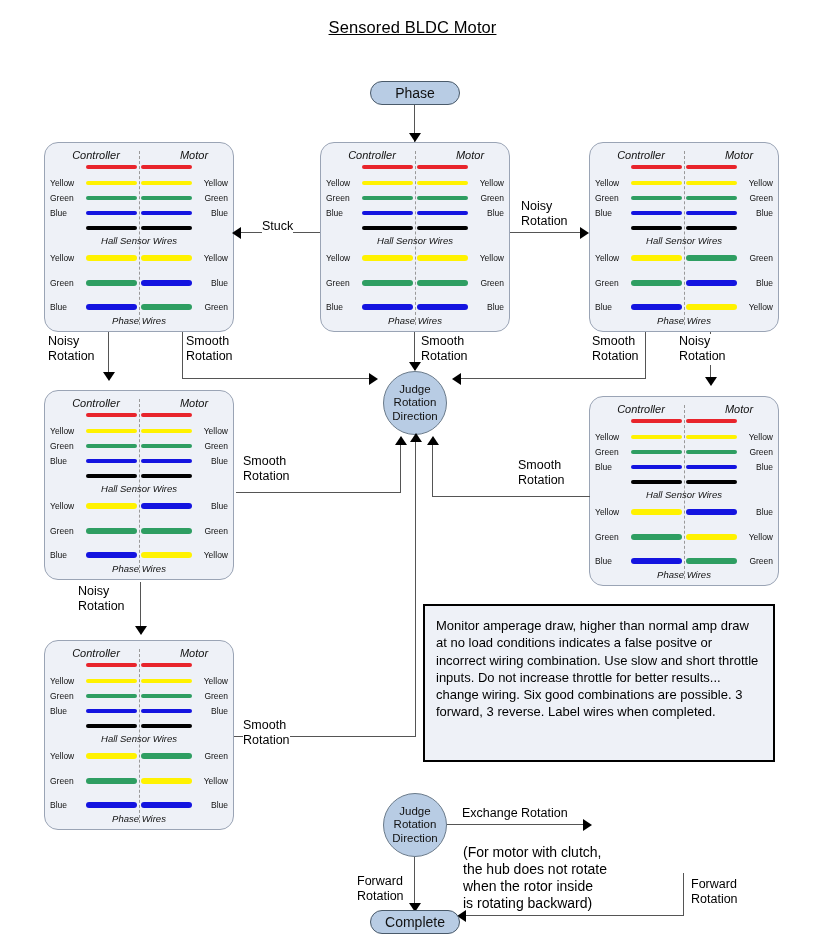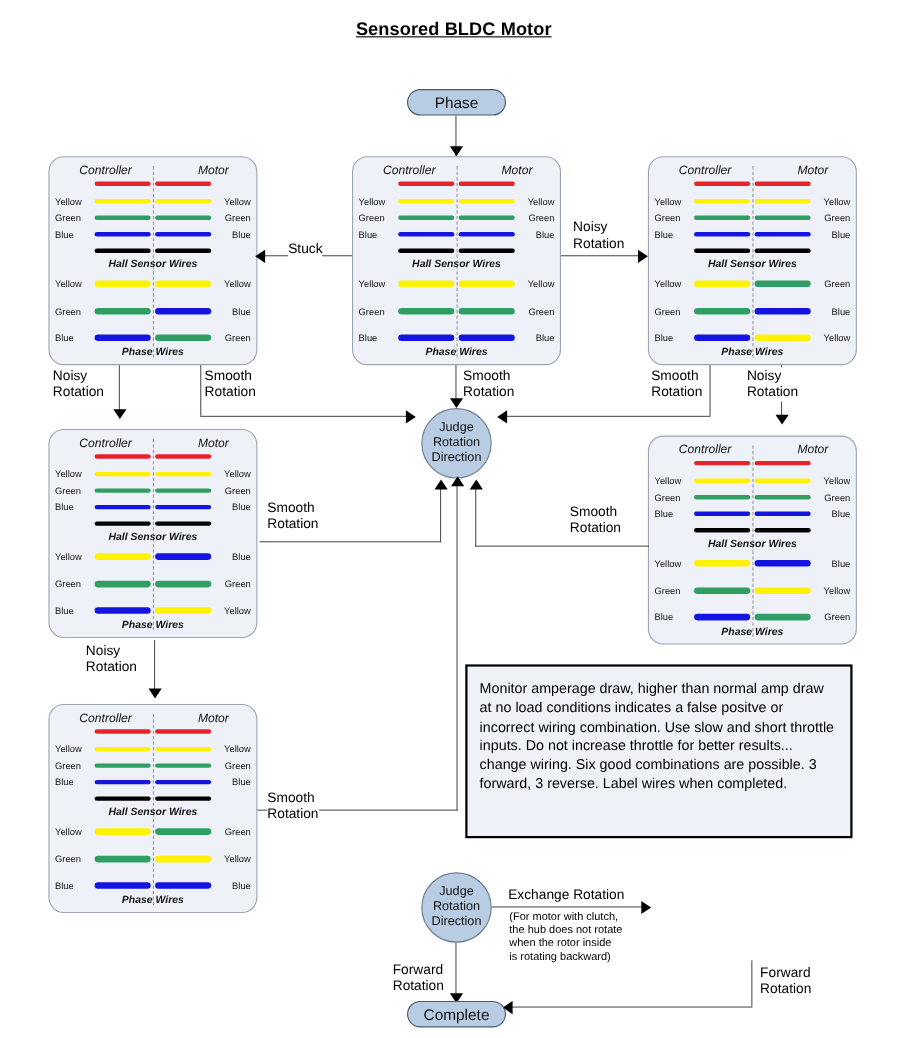--- a/index.html
+++ b/index.html
@@ -12,21 +12,21 @@
     position: relative;
     width: 825px;
     height: 944px;
     overflow: hidden;
     background: #ffffff;
   }
 
   
   .title {
     position: absolute; left: 0; width: 825px; text-align: center;
-    font-weight: bold; font-size: 16.5px; color: #000;
+    font-weight: normal; font-size: 16.5px; color: #000;
     text-decoration: underline; letter-spacing: .1px;
   }
   .subtitle {
     position: absolute; left: 0; width: 825px; text-align: center;
     font-size: 16px; color: #000;
   }
 
   
   .term {
     position: absolute;
@@ -64,21 +64,21 @@
   }
   .hdr {
     position: absolute; top: 6px;
     font-style: italic; font-size: 11px; color: #111;
     text-align: center; width: 78px;
   }
   .hdr.ctrl { left: 12px; }
   .hdr.motor { right: 0; }
   .secname {
     position: absolute; left: 0; width: 100%;
-    text-align: center; font-style: italic; font-size: 9.5px; color: #111; font-weight: bold;
+    text-align: center; font-style: italic; font-size: 9.5px; color: #111;
   }
 
   .wrow { position: absolute; left: 0; width: 100%; height: 10px; }
   .lbl {
     position: absolute; top: -2px; font-size: 8.5px; color: #111;
     width: 34px;
   }
   .lbl.left  { left: 5px;  text-align: left; }
   .lbl.right { right: 5px; text-align: right; }
   .bar {
@@ -105,21 +105,21 @@
   .arrow { position: absolute; width: 0; height: 0; }
   .arrow.down  { border-left: 6px solid transparent; border-right: 6px solid transparent; border-top: 9px solid #000; }
   .arrow.up    { border-left: 6px solid transparent; border-right: 6px solid transparent; border-bottom: 9px solid #000; }
   .arrow.left  { border-top: 6px solid transparent; border-bottom: 6px solid transparent; border-right: 9px solid #000; }
   .arrow.right { border-top: 6px solid transparent; border-bottom: 6px solid transparent; border-left: 9px solid #000; }
 
   .elabel {
     position: absolute; font-size: 12.5px; line-height: 1.22; color: #000;
     background: #fff; white-space: pre-line;
   }
-  .elabel.sm { font-size: 10px; line-height: 1.22; }
+  .elabel.sm { font-size: 14px; line-height: 1.22; margin-top: 16px; }
 
   
   .recbox {
     position: absolute;
     background: #eef1f7;
     border: 2px solid #000;
   }
   .rec-title {
     text-align: center; font-size: 13.5px; color: #000;
     text-decoration: underline; margin-top: 9px;

